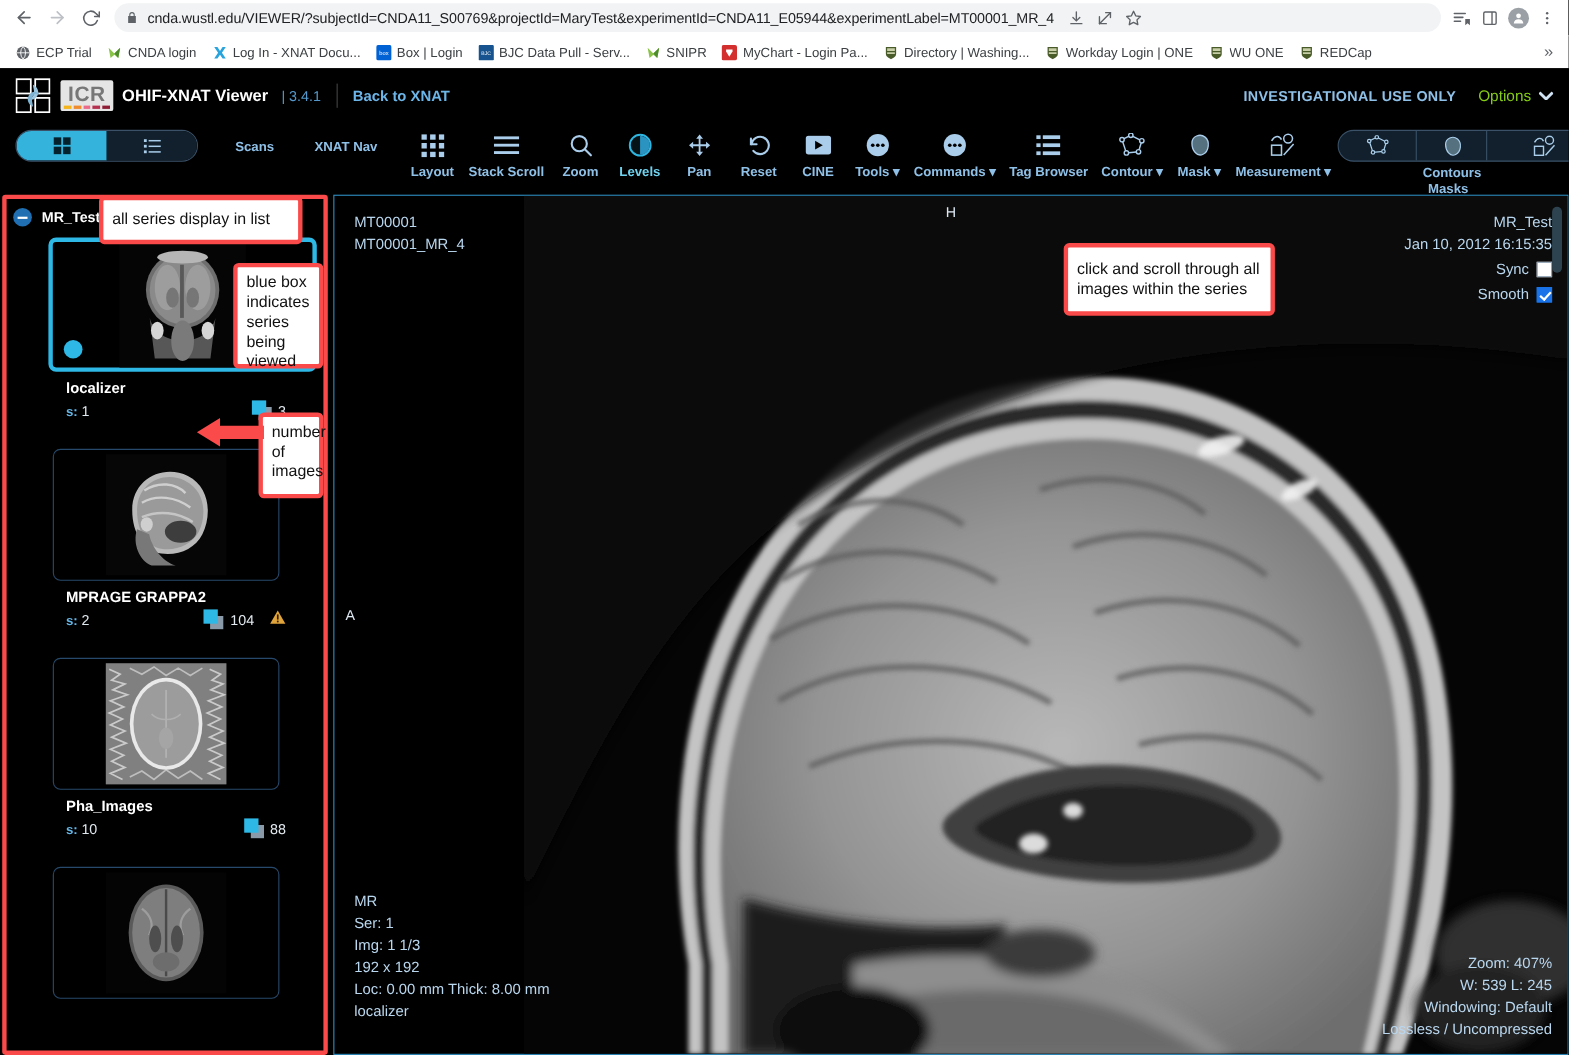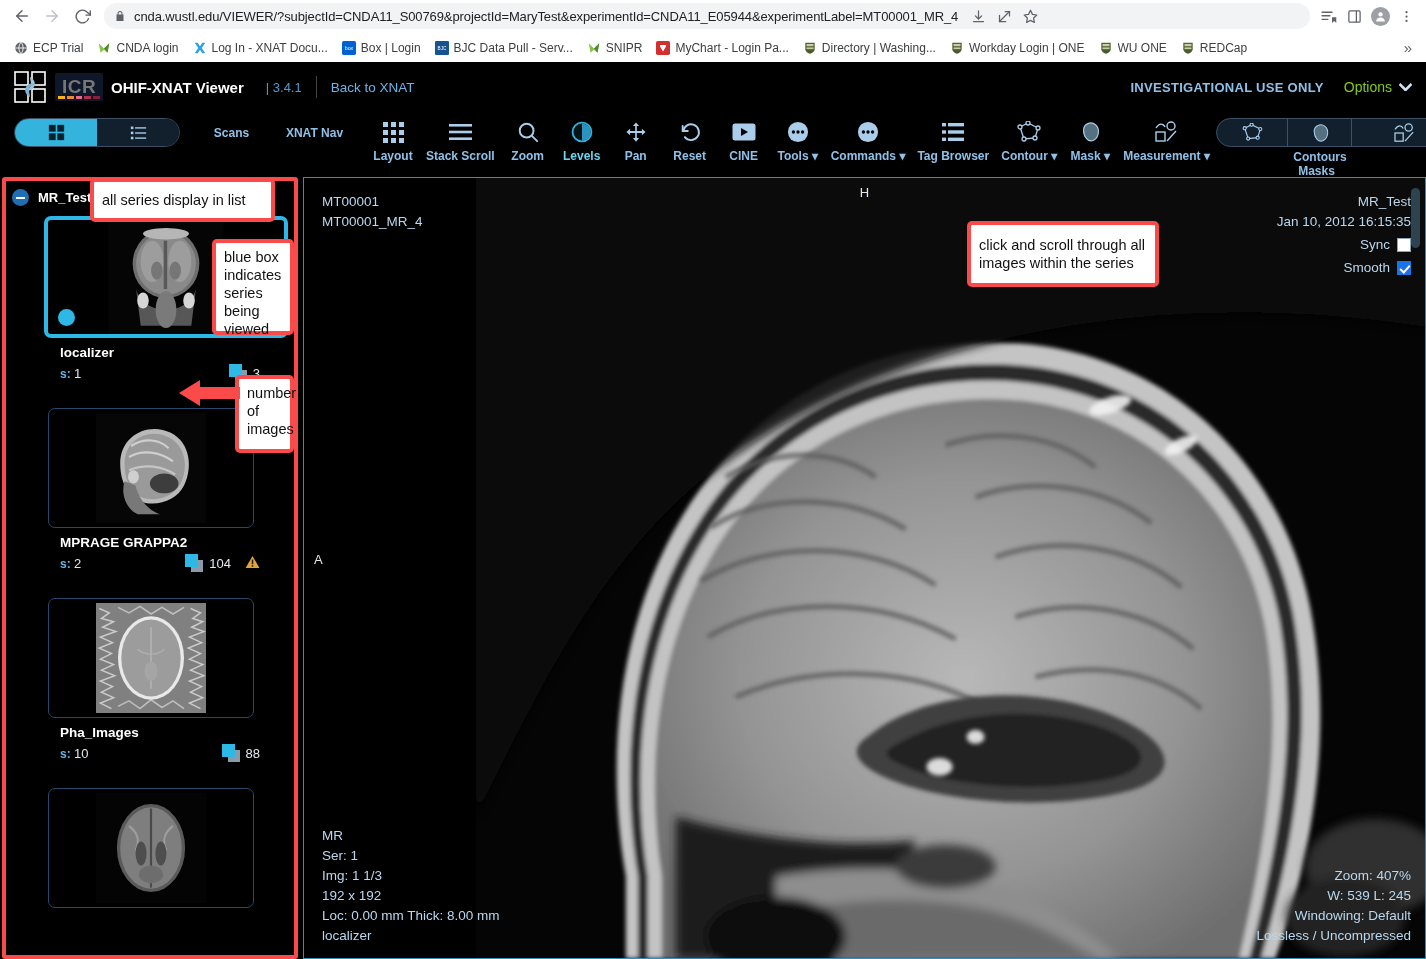--- a/index.html
+++ b/index.html
@@ -60,36 +60,36 @@
   .favicon { width: 14px; height: 14px; flex: 0 0 auto; display:block; }
   #bm-overflow { margin-left: auto; color: #5f6368; font-size: 15px; padding: 0 6px; }
 
   
   #app-header {
     height: 50px; background: #000; display: flex; align-items: center;
     padding: 0 14px; position: relative;
   }
   #logo-group { display: flex; align-items: center; gap: 9px; }
   #icr-logo {
-    width: 48px; height: 28px; background: #0f172a; border-radius: 2px;
+    width: 48px; height: 28px; background: #e5e5e5; border-radius: 2px;
     display: flex; align-items: center; justify-content: center;
     font-weight: bold; font-size: 19px; color: #777; letter-spacing: 0.5px;
     position: relative; overflow: hidden;
   }
   #icr-logo .bars {
     position: absolute; bottom: 2px; left: 3px; right: 3px; height: 3px;
     display: flex; gap: 2px;
   }
   #icr-logo .bars i { flex: 1; height: 3px; display: block; }
   #app-title {
     color: #fff; font-size: 15px; font-weight: bold; margin-left: 8px;
   }
   #app-version { color: #5599cc; font-size: 13px; font-weight: normal; }
   .hdr-div { width: 1px; height: 22px; background: #444; margin: 0 14px; }
-  #back-to-xnat { color: #6cb5e8; font-size: 13.5px; font-weight: normal; }
+  #back-to-xnat { color: #6cb5e8; font-size: 13.5px; font-weight: bold; }
   #hdr-right { margin-left: auto; display: flex; align-items: center; gap: 20px; }
   #inv-use { color: #8fc0e8; font-size: 13px; font-weight: bold; letter-spacing: 0.3px; }
   #options-menu { color: #84cc16; font-size: 14px; display: flex; align-items: center; gap: 7px; }
 
   
   #toolbar {
     height: 65px; background: #000; display: flex; align-items: flex-start;
     padding: 6px 10px 0 14px; position: relative;
   }
   .tool {
@@ -176,21 +176,21 @@
   #viewport {
     flex: 1 1 auto; position: relative; background: #000;
     border: 1px solid #2d8fc4; overflow: hidden;
   }
   #scan-canvas {
     position: absolute; left: 172px; top: 0; right: 0; bottom: 0;
     overflow: hidden;
   }
   .vp-text { position: absolute; color: #b9d7ef; font-size: 13.5px; line-height: 20px; z-index: 5; }
   #vp-tl { left: 18px; top: 14px; }
-  #vp-bl { left: 18px; bottom: 12px; }
+  #vp-bl { left: 18px; bottom: 28px; }
   #vp-tr { right: 14px; top: 14px; text-align: right; }
   #vp-br { right: 14px; bottom: 12px; text-align: right; }
   #vp-top-marker { position: absolute; top: 7px; left: 50%; transform: translateX(-50%); color: #dde8f2; font-size: 13px; z-index: 5;}
   #vp-left-marker { position: absolute; left: 10px; top: 374px; color: #dde8f2; font-size: 13px; z-index: 5;}
   .chk-row { display: flex; align-items: center; justify-content: flex-end; gap: 7px; margin-top: 3px; }
   .chk {
     width: 14px; height: 14px; background: #fff; border: 1px solid #8fa3b5;
     display: inline-block; flex: 0 0 auto;
   }
   .chk.on { background: #1a73e8; border-color: #1a73e8; position: relative; }
@@ -401,21 +401,21 @@
       <span class="bars">
         <i style="background:#f4b41a"></i>
           <i style="background:#ef8b2c"></i>
           <i style="background:#ec6a8a"></i>
           <i style="background:#b5304f"></i>
           <i style="background:#8f1d35"></i>
       </span>
     </div>
   </div>
   <span id="app-title">OHIF-XNAT Viewer</span>
-  <span id="app-version" style="margin-left:22px">| 3.4.1</span>
+  <span id="app-version" style="margin-left:12px">| 3.4.1</span>
   <span class="hdr-div"></span>
   <span id="back-to-xnat">Back to XNAT</span>
   <div id="hdr-right">
     <span id="inv-use">INVESTIGATIONAL USE ONLY</span>
     <span id="options-menu">
       <span>Options</span>
       <svg width="13" height="8" viewBox="0 0 13 8">
           <path d="M0.5 1 L6.5 7 L12.5 1" fill="none" stroke="#cfe3f5" stroke-width="2.6"></path>
         </svg>
     </span>

